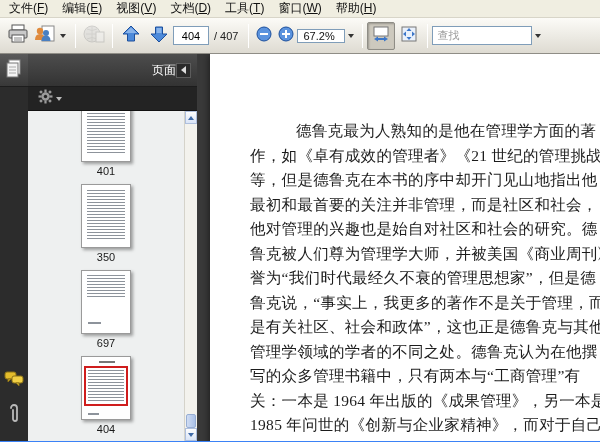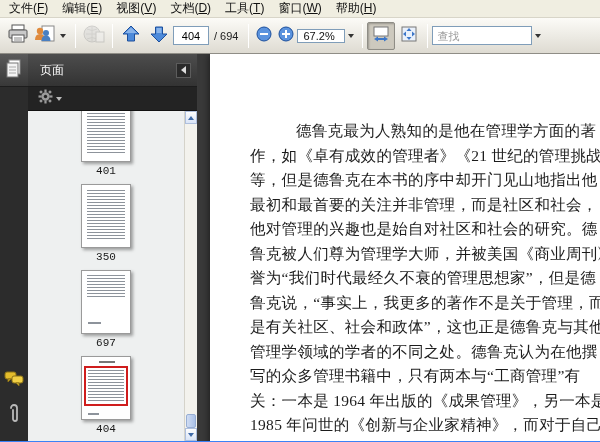--- a/index.html
+++ b/index.html
@@ -23,49 +23,49 @@
   .disabled{opacity:.4;filter:grayscale(1);}
   .page-input{width:36px;height:19px;border:1px solid #7f9db9;background:#fff;
               font-size:11px;text-align:center;font-family:"Liberation Sans",sans-serif;}
   .page-total{font-size:11px;color:#222;margin:0 6px 0 5px;white-space:nowrap;}
   .zoom-box{width:48px;height:14px;border:1px solid #7f9db9;background:#fff;font-size:11px;
             display:flex;align-items:center;padding-left:5px;color:#111;}
   .drop-arrow{width:0;height:0;border-left:3.5px solid transparent;border-right:3.5px solid transparent;
               border-top:4px solid #333;margin:0 4px 0 3px;}
   .pressed{background:#cdc9be;border:1px solid #8f8d86;box-shadow:inset 1px 1px 2px rgba(0,0,0,.25);}
   .find-input{width:100px;height:19px;border:1px solid #7f9db9;background:#fff;font-size:11px;
-              padding:0 4px;font-family:Liberation Sans, sans-serif;}
+              padding:0 4px;font-family:Liberation Mono, monospace;}
   .find-input::placeholder{color:#9b9b9b;}
 
   
   .main{display:flex;height:387px;}
 
   
   .rail{width:28px;background:#2c2c2c;display:flex;flex-direction:column;align-items:center;flex:none;}
   .rail-pages{width:28px;height:33px;background:linear-gradient(#5a5a5a,#383838);
               display:flex;align-items:center;justify-content:center;border-bottom:1px solid #1d1d1d;}
   .rail-bottom{margin-top:auto;display:flex;flex-direction:column;align-items:center;gap:12px;padding-bottom:12px;}
 
   
-  .panel{width:169px;display:flex;flex-direction:column;flex:none;}
+  .panel{width:169px;display:flex;flex-direction:column;flex:none;text-align:right;}
   .panel-header{height:33px;background:linear-gradient(#4d4d4d,#333);color:#fff;font-size:12px;
                 display:flex;align-items:center;padding:0 6px 0 12px;border-bottom:1px solid #1c1c1c;}
   .panel-title{flex:1;}
   .collapse-btn{width:15px;height:15px;background:#2a2a2a;border:1px solid #5c5c5c;
                 display:flex;align-items:center;justify-content:center;}
   .collapse-tri{width:0;height:0;border-top:4px solid transparent;border-bottom:4px solid transparent;
                 border-right:5px solid #ddd;}
   .panel-options{height:24px;background:#232323;display:flex;align-items:center;padding-left:10px;
                  border-bottom:1px solid #111;}
   .thumbs-wrap{flex:1;display:flex;background:#eef0f0;overflow:hidden;}
   .thumb-list{flex:1;overflow:hidden;padding-top:0;}
   .thumb-item{display:flex;flex-direction:column;align-items:center;margin-bottom:7px;}
   .thumb-page{width:50px;height:64px;background:#fff;border:1px solid #9a9a9a;
               box-shadow:2px 2px 3px rgba(0,0,0,.35);position:relative;}
-  .thumb-label{font-size:11px;color:#1a1a1a;margin-top:3px;font-family:Liberation Mono, monospace;}
+  .thumb-label{font-size:11px;color:#1a1a1a;margin-top:3px;font-family:Liberation Sans, sans-serif;}
   .t-text{background:repeating-linear-gradient(#8d939b 0,#8d939b 1px,transparent 1px,transparent 3px);}
   .cut-top{margin-top:-13px;}
   .style-full .t-text{position:absolute;left:5px;right:5px;top:5px;bottom:6px;}
   .style-sparse .t-text{position:absolute;left:5px;right:5px;top:4px;height:24px;}
   .sparse-line{position:absolute;left:6px;bottom:9px;width:13px;height:2px;background:#8d939b;}
   .mini-title{position:absolute;top:4px;left:17px;width:16px;height:2px;background:#777;}
   .red-box{position:absolute;left:2px;right:2px;top:9px;bottom:13px;border:2px solid #cf1d1d;}
   .red-box .t-text{position:absolute;left:2px;right:2px;top:2px;bottom:2px;}
   .cur-bottom{position:absolute;left:6px;bottom:4px;width:11px;height:2px;background:#8d939b;}
 
@@ -149,21 +149,21 @@
     </div>
     <div class="tb-btn">
       <span>
         <svg width="20" height="20" viewBox="0 0 20 20">
           <path d="M10 18 L2 10 L6.5 10 L6.5 3 L13.5 3 L13.5 10 L18 10 Z" fill="#4d8ada" stroke="#1c4f9c" stroke-width="1"></path>
           <path d="M7.5 4 L12.5 4 L12.5 9 L7.5 9 Z" fill="#8ab4ea"></path>
         </svg>
       </span>
     </div>
     <input class="page-input" value="404" style="">
-    <span class="page-total">/ 694</span>
+    <span class="page-total">/ 407</span>
     <div class="tb-sep"></div>
     <div class="tb-btn" style="min-width:22px">
       <span>
         <svg width="16" height="16" viewBox="0 0 16 16">
           <circle cx="8" cy="8" r="7" fill="#5b93de" stroke="#1c4f9c"></circle>
           <rect x="4" y="7" width="8" height="2" fill="#fff"></rect>
         </svg>
       </span>
     </div>
     <div class="tb-btn" style="min-width:22px">

